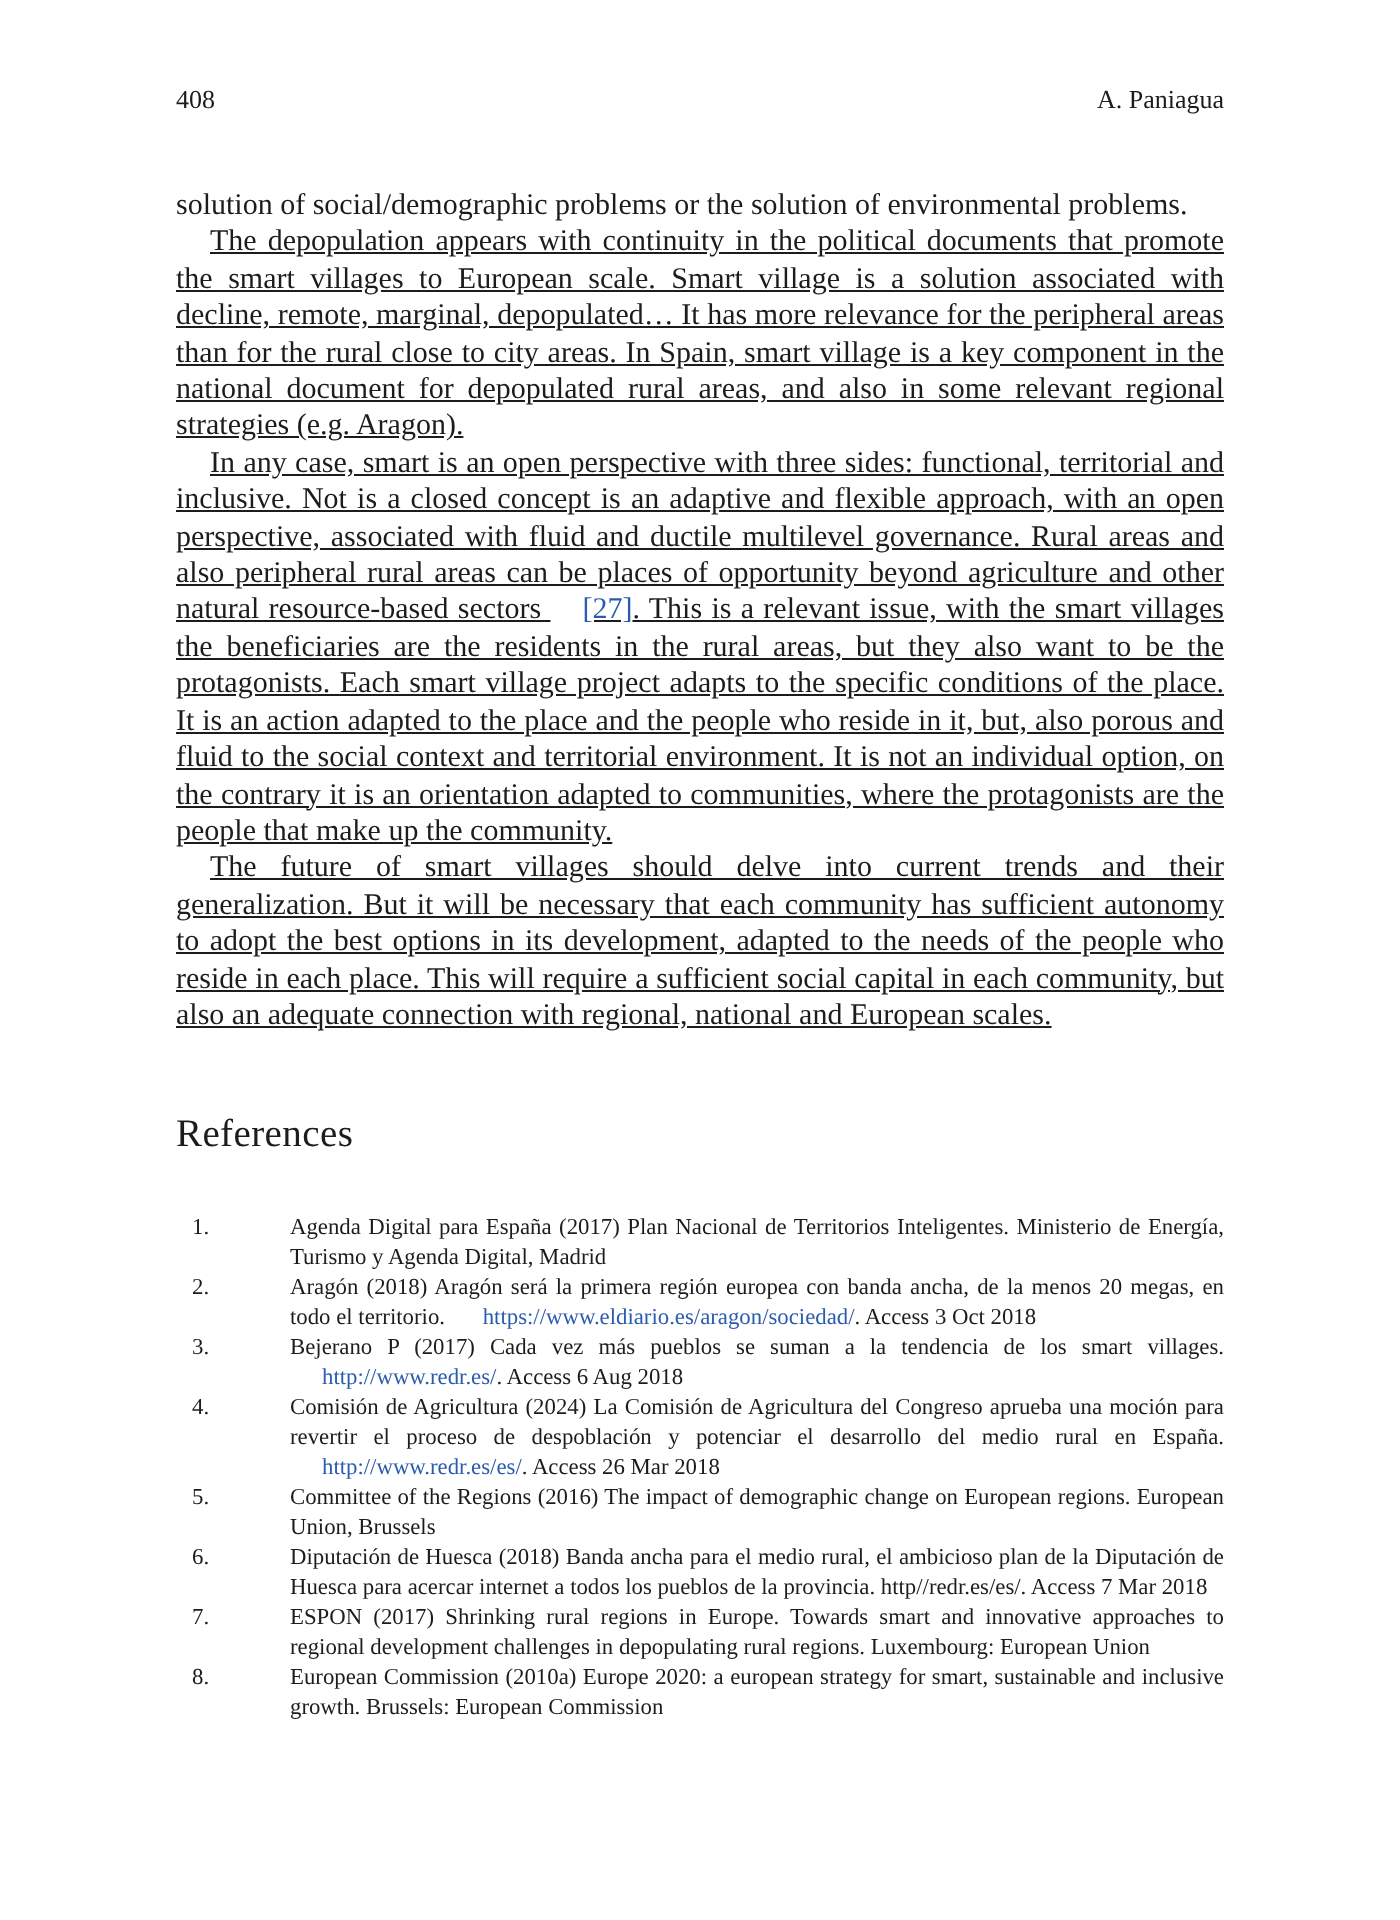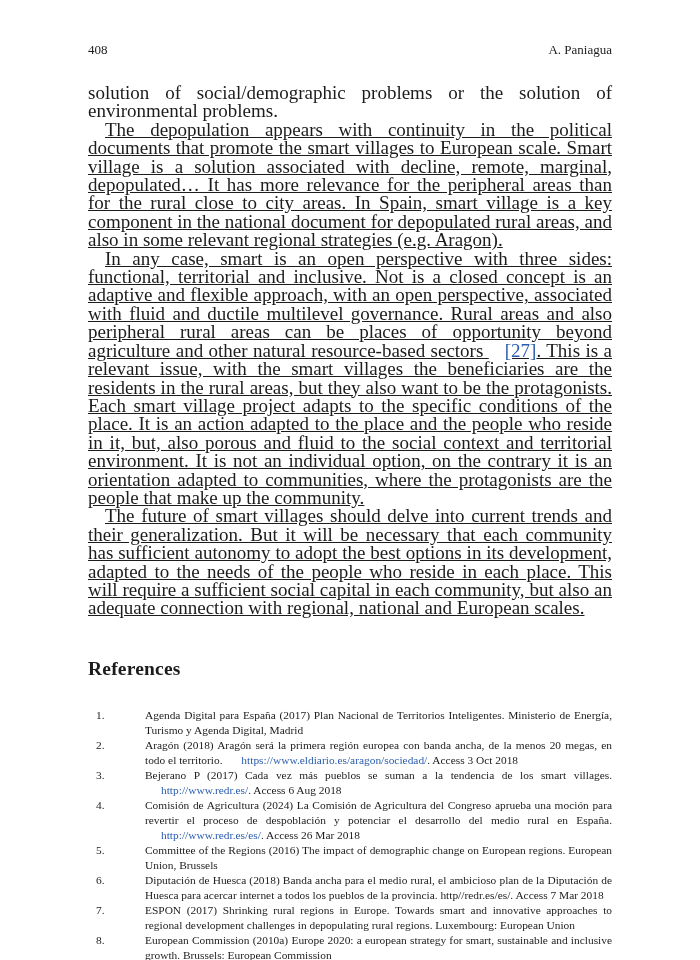--- a/index.html
+++ b/index.html
@@ -16,40 +16,40 @@
     padding: 42px 88px 30px 88px;
     font-family: "Liberation Serif", "DejaVu Serif", serif;
     color: #1c1c1c;
     overflow: hidden;
   }
   .running-head {
     display: flex;
     justify-content: space-between;
     align-items: flex-start;
     font-size: 13px;
-    margin-bottom: 26px;
+    margin-bottom: 36px;
   }
   .body-text .para {
     margin: 0;
-    font-size: 19px;
+    font-size: 15px;
     line-height: 18.4px;
     text-align: justify;
   }
   .body-text .para.indent {
     text-indent: 17px;
     text-decoration: underline;
   }
   .link {
     color: var(--link-color, #2a5cae);
     cursor: pointer;
     padding-left: 16px;
   }
   .refs-title {
     font-size: 19.5px;
-    font-weight: bold;
+    font-weight: normal;
     margin: 40px 0 28px 0;
     letter-spacing: 0.2px;
   }
   .refs {
     padding-left: 8px;
   }
   .ref {
     display: flex;
     font-size: 11.4px;
     line-height: 15px;

